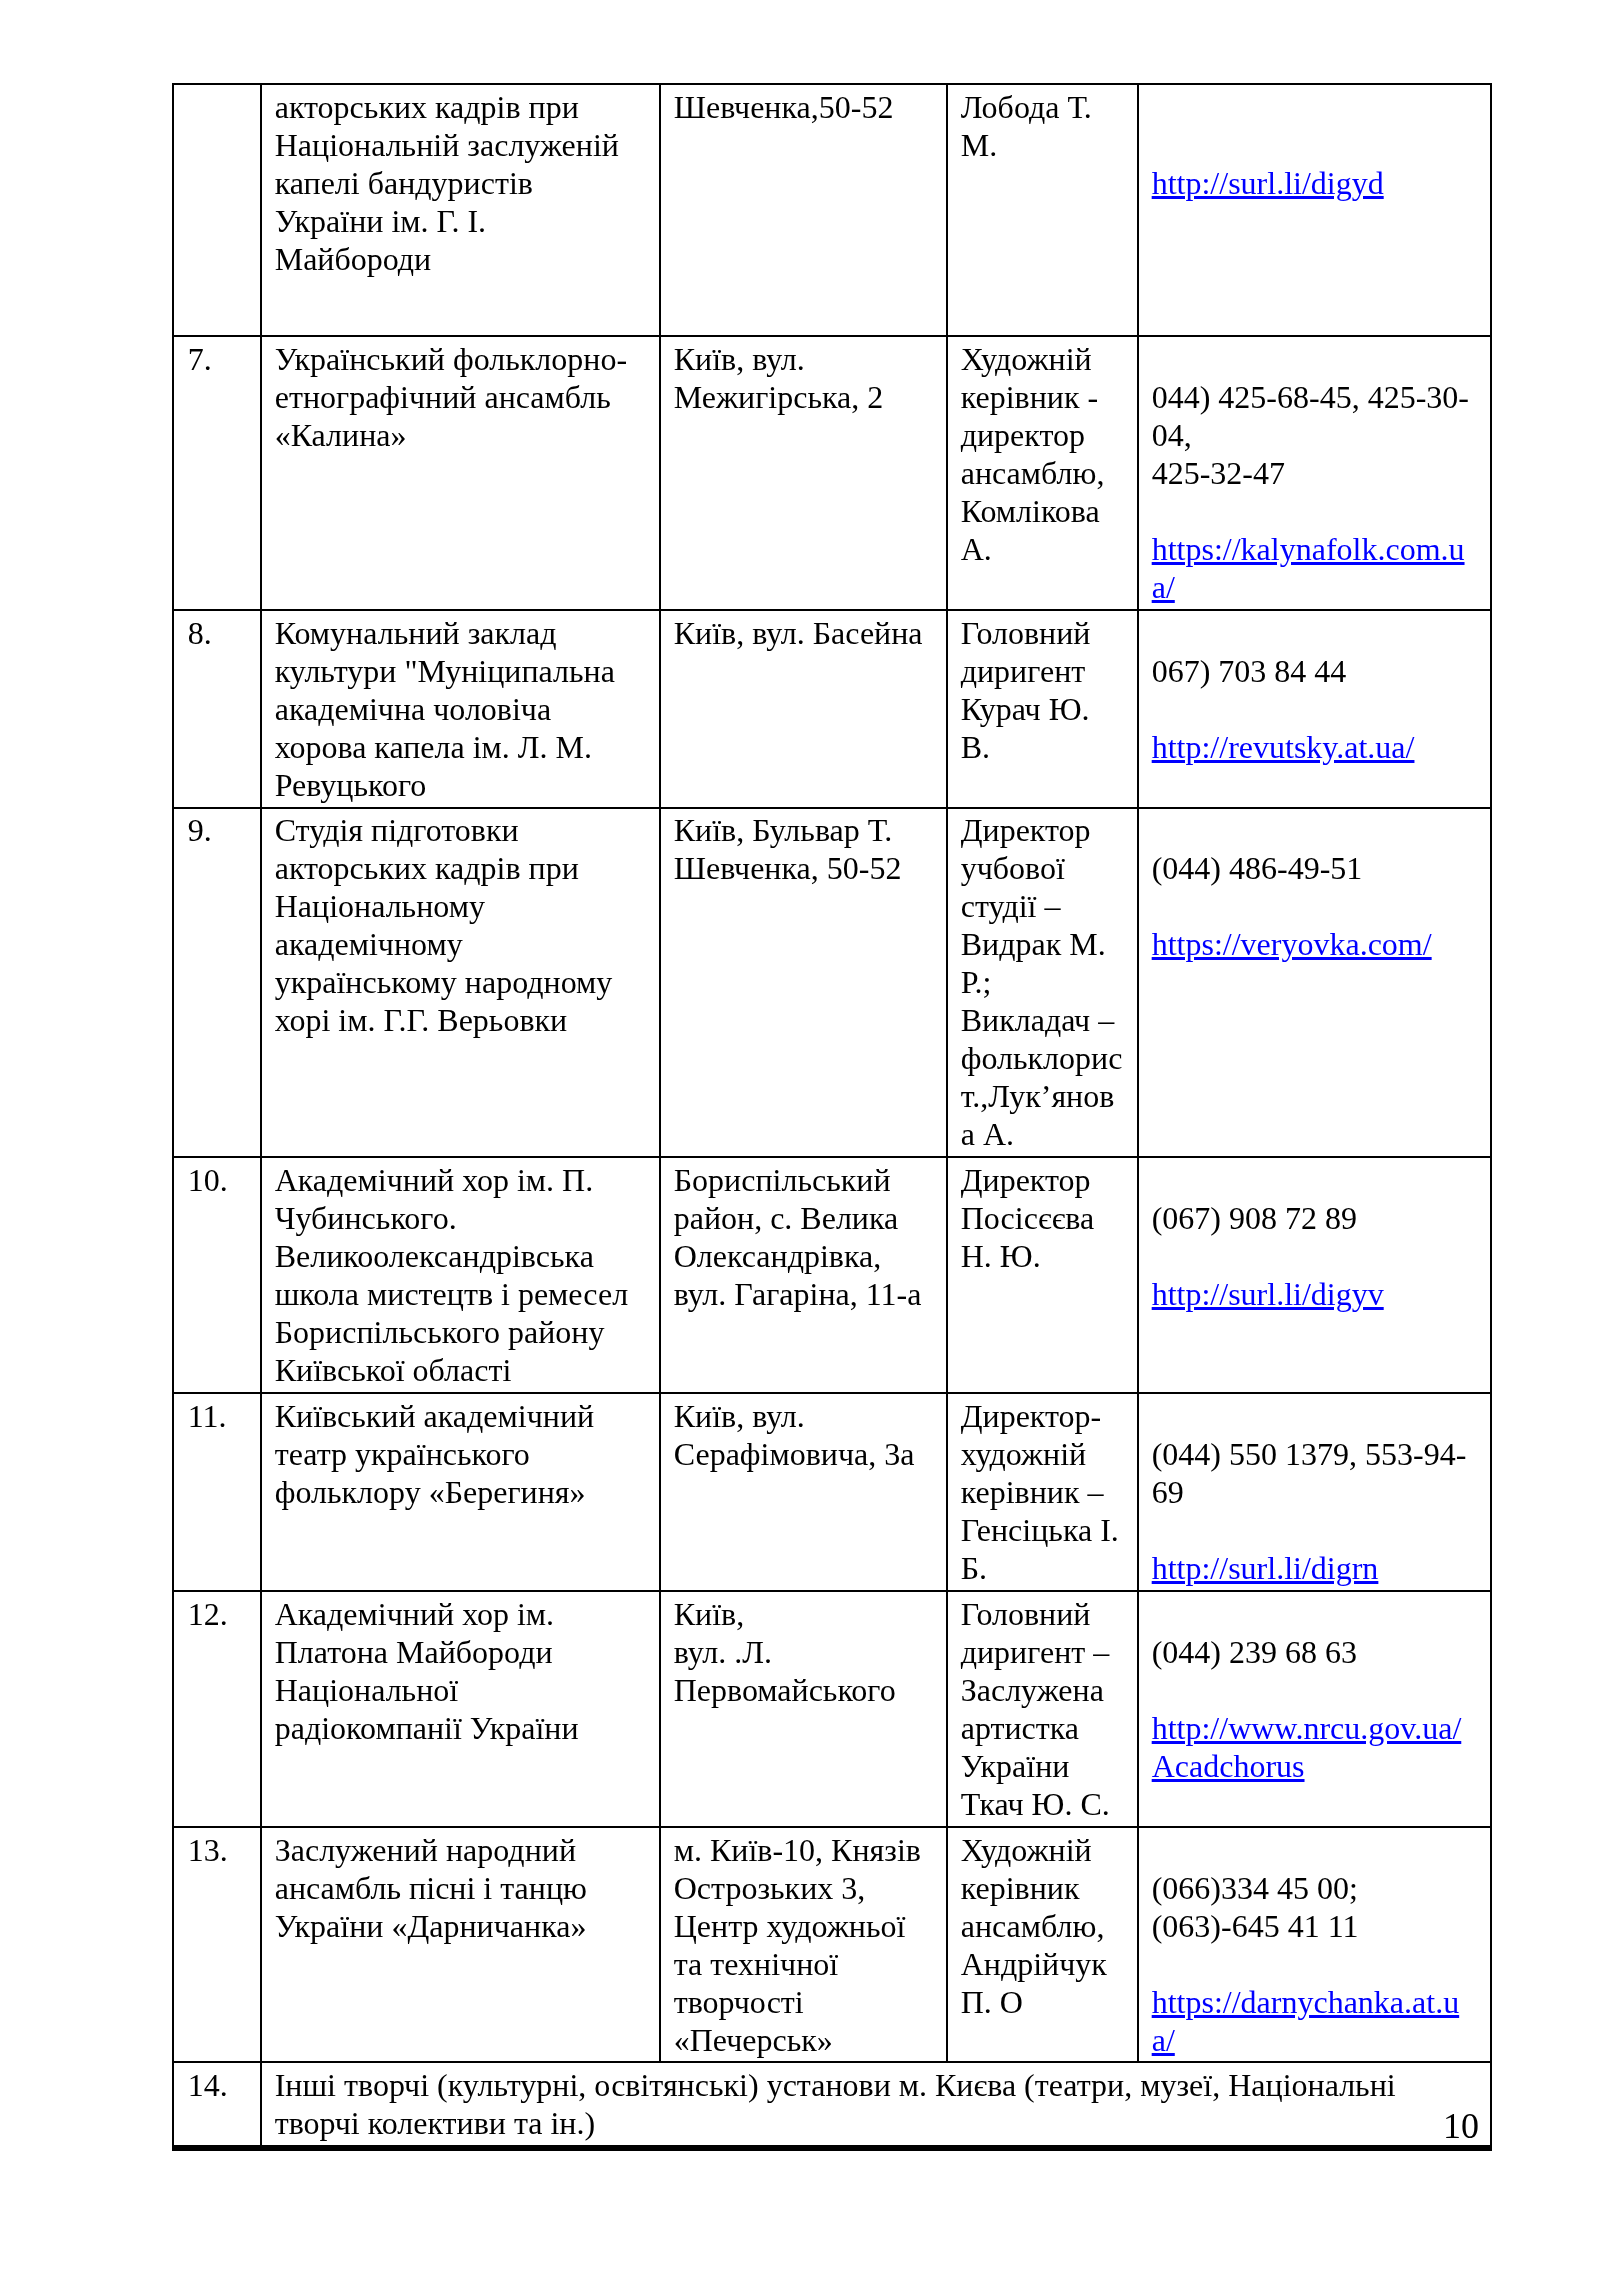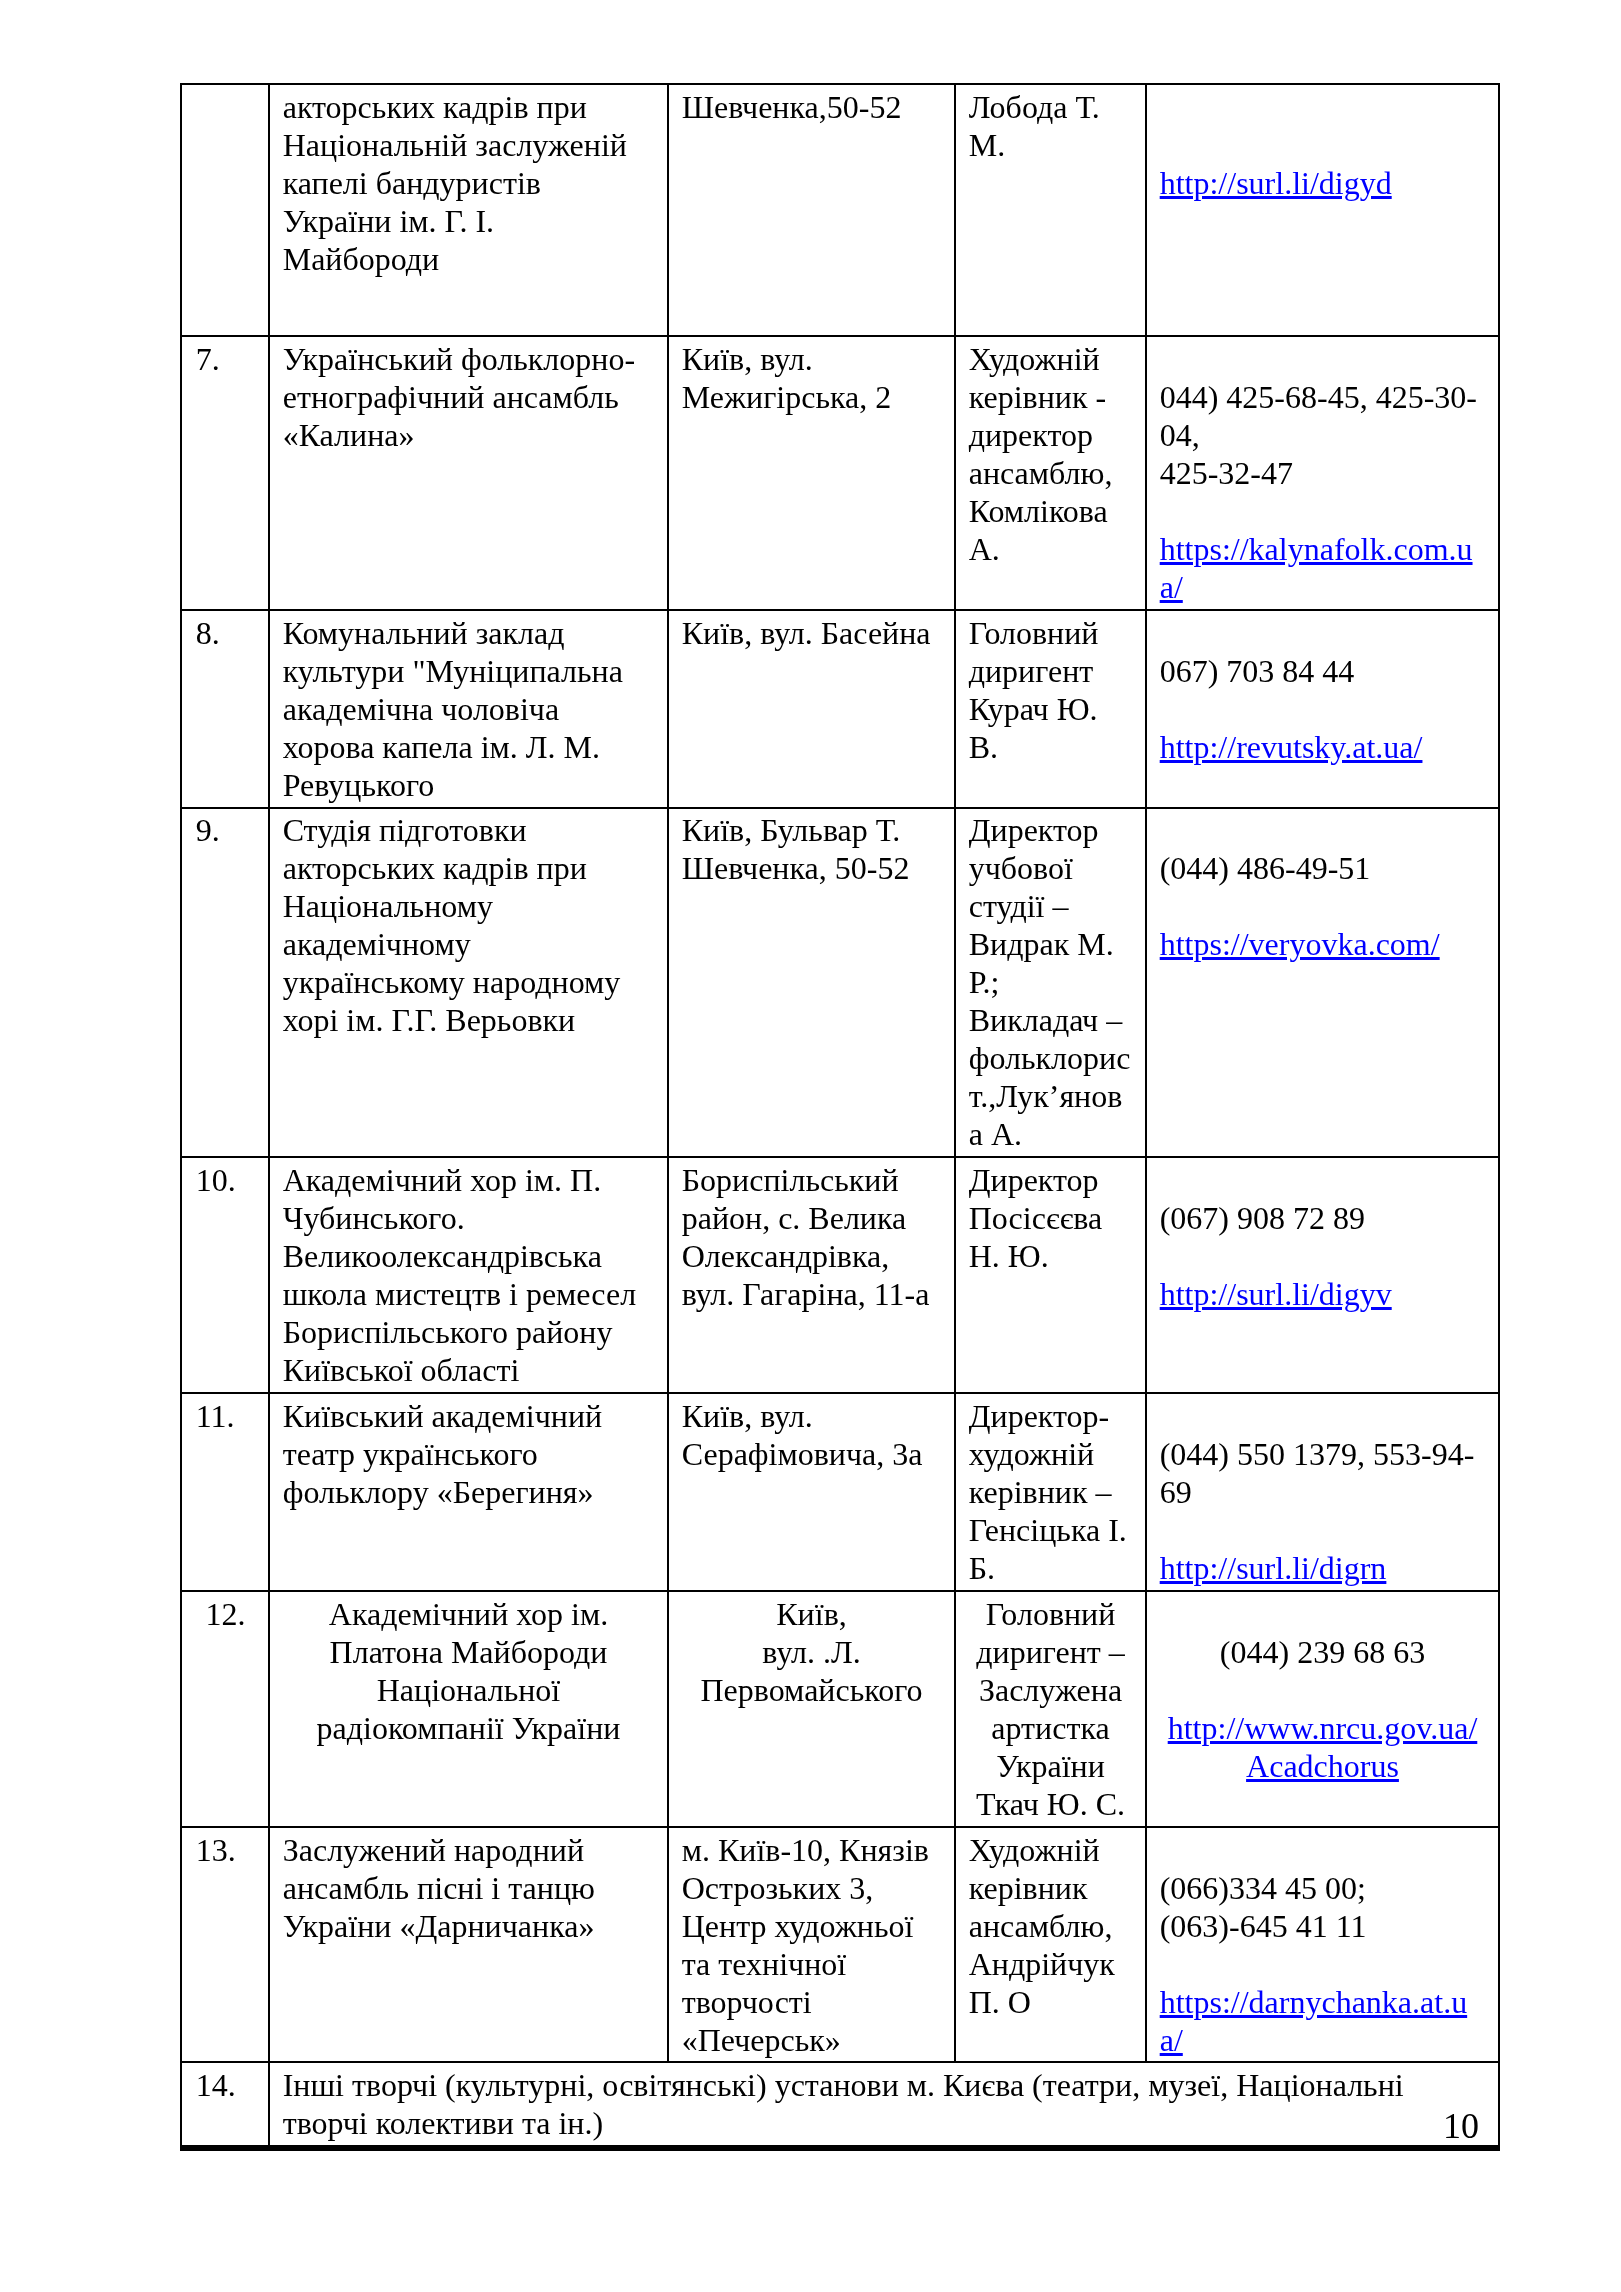--- a/index.html
+++ b/index.html
@@ -9,21 +9,21 @@
   body {
     width: 1621px;
     height: 2293px;
     background: #ffffff;
     position: relative;
     font-family: "Liberation Serif", "DejaVu Serif", serif;
     color: #000000;
   }
   .doc-table {
     position: absolute;
-    left: 180px;
+    left: 172px;
     top: 83px;
     width: 1318px;
     border-collapse: collapse;
     table-layout: fixed;
     border: 2.9px solid #000;
     border-bottom: 6.9px solid #000;
   }
   .doc-table td {
     border: 2.9px solid #000;
     vertical-align: top;
@@ -34,21 +34,21 @@
     overflow-wrap: break-word;
   }
   .doc-table td.num-cell { padding-left: 13.7px; }
   
   .doc-table tr:nth-child(1) { height: 252px; }
   .doc-table tr:nth-child(2) { height: 229px; }
   .doc-table tr:nth-child(3) { height: 192px; }
   .doc-table tr:nth-child(4) { height: 339px; }
   .doc-table tr:nth-child(5) { height: 225px; }
   .doc-table tr:nth-child(6) { height: 189px; border-radius: 11px; }
-  .doc-table tr:nth-child(7) { height: 226px; text-align: center; }
+  .doc-table tr:nth-child(7) { height: 226px; }
   .doc-table tr:nth-child(8) { height: 231px; }
   .doc-table tr:nth-child(9) { height: 71px; }
   a.link {
     color: var(--link-color, #0000ff);
     display: block;
     white-space: normal;
     word-break: break-all;
     cursor: pointer;
   }
   .page-number {

